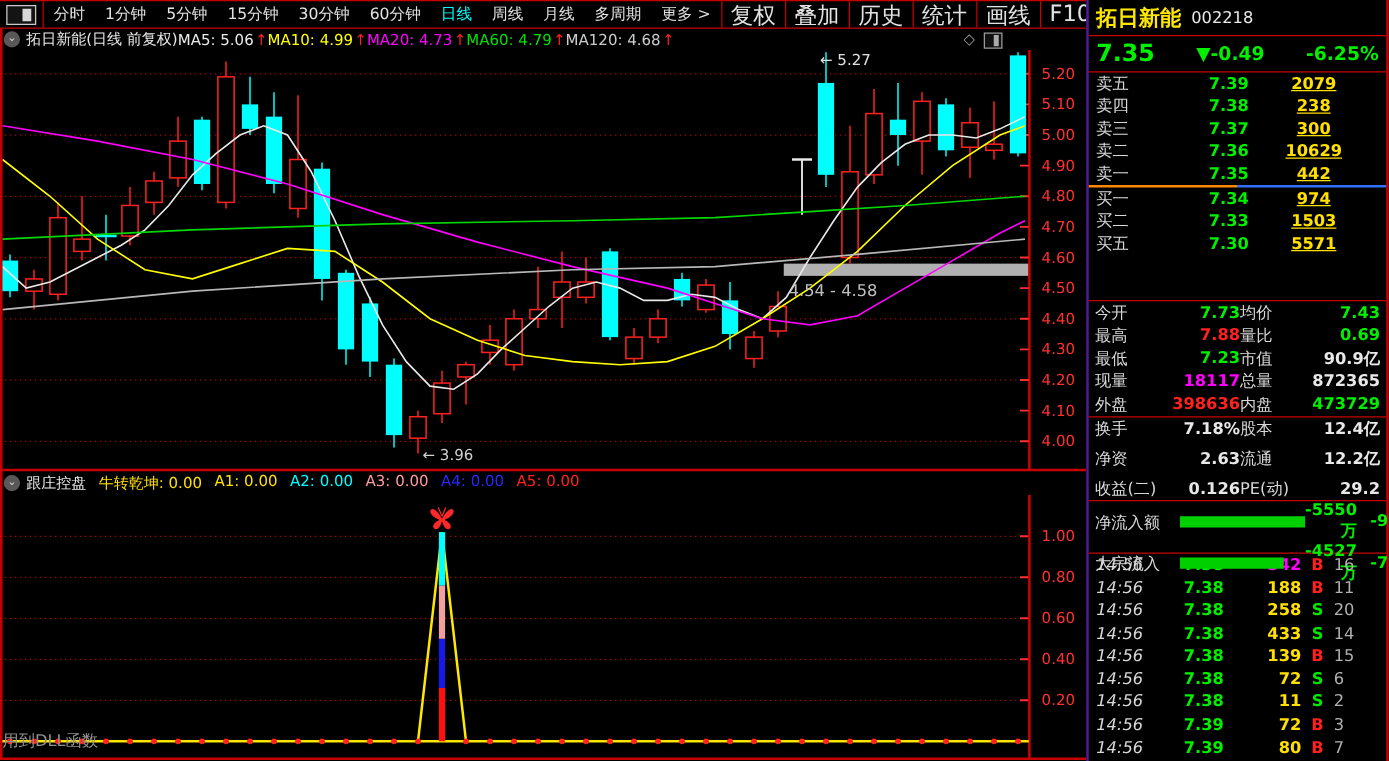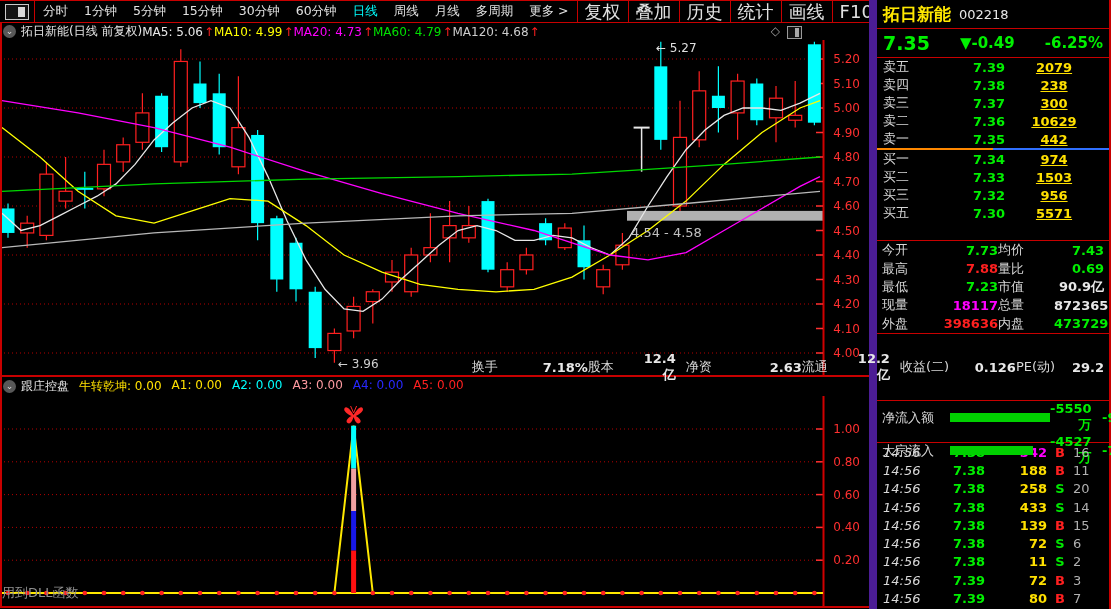--- a/index.html
+++ b/index.html
@@ -32,38 +32,38 @@
   .ind-param{margin-left:10px;font-size:12px;}
   
   #main-svg{position:absolute;left:0;top:40px;}
   #ind-svg{position:absolute;left:0;top:396px;}
   #left-border{position:absolute;left:0;top:23px;width:2px;height:584px;background:#c80000;}
   #panel-divider{position:absolute;left:0;top:375px;width:869px;height:2px;background:#c80000;}
   #bottom-border{position:absolute;left:0;top:606px;width:869px;height:2px;background:#c80000;}
   #watermark{position:absolute;left:2px;top:584px;color:#909090;font-size:13px;z-index:5;}
   
   #rpanel{position:absolute;left:869px;top:0;width:242px;height:609px;box-sizing:border-box;
-    background:#000;border-left:8px solid #4c1d95;border-right:2px solid #c80000;color:#d8d8d8;}
+    background:#000;border-left:2px solid #4c1d95;border-right:2px solid #c80000;color:#d8d8d8;}
   .rp-title{height:28px;display:flex;align-items:center;padding:0 6px;box-sizing:border-box;}
   .rp-name{color:#ffe800;font-size:17px;font-weight:bold;}
   .rp-code{color:#e8e8e8;font-size:13px;margin-left:8px;}
   .rp-price{height:30px;box-sizing:border-box;border-top:1px solid #c80000;border-bottom:1px solid #c80000;
     display:flex;align-items:center;justify-content:space-between;padding:0 6px;}
   .rp-price .big{color:#00f000;font-size:19px;font-weight:bold;}
   .rp-price .chg,.rp-price .pct{color:#00f000;font-size:15px;font-weight:bold;}
   .rp-book{height:182px;box-sizing:border-box;}
   .book-row{height:18px;display:flex;align-items:center;font-size:13px;padding:0 6px;box-sizing:border-box;}
   .book-label{width:52px;color:#d8d8d8;}
   .book-price{width:70px;text-align:right;color:#00f000;font-weight:bold;}
   .book-vol{flex:1;text-align:center;color:#ffe000;font-weight:bold;text-decoration:underline;}
   .book-mid{height:2px;background:linear-gradient(to right,#ff8800 0 50%,#3070ff 50% 100%);}
   .rp-stats{height:93px;box-sizing:border-box;border-top:1px solid #c80000;
     display:flex;flex-direction:column;justify-content:space-evenly;}
   .rp-stats2{height:67px;box-sizing:border-box;border-top:1px solid #c80000;
-    display:flex;flex-direction:row;justify-content:flex-end;}
+    display:flex;flex-direction:column;justify-content:space-between;}
   .stat-row{display:grid;grid-template-columns:56px 60px 56px 1fr;font-size:13px;padding:0 5px;align-items:center;}
   .stat-lbl{color:#d8d8d8;}
   .stat-val{text-align:right;font-weight:bold;}
   .rp-flow{height:42px;box-sizing:border-box;border-top:1px solid #c80000;
     display:flex;flex-direction:column;justify-content:space-evenly;}
   .flow-row{display:grid;grid-template-columns:68px 100px 1fr 38px;align-items:center;font-size:13px;padding:0 5px;}
   .flow-bar-wrap{height:9px;position:relative;}
   .flow-bar{position:absolute;left:0;top:0;height:9px;background:#00d000;}
   .flow-val,.flow-pct{text-align:right;color:#00f000;font-weight:bold;}
   .rp-ticks{height:167px;box-sizing:border-box;border-top:1px solid #c80000;overflow:hidden;}
@@ -388,25 +388,20 @@
           <span class="book-label">买一</span>
           <span class="book-price">7.34</span>
           <span class="book-vol">974</span>
         </div>
         <div class="book-row">
           <span class="book-label">买二</span>
           <span class="book-price">7.33</span>
           <span class="book-vol">1503</span>
         </div>
         <div class="book-row">
-          <span class="book-label">买三</span>
-          <span class="book-price">7.32</span>
-          <span class="book-vol">956</span>
-        </div>
-        <div class="book-row">
           <span class="book-label">买五</span>
           <span class="book-price">7.30</span>
           <span class="book-vol">5571</span>
         </div>
       </div>
     <div class="rp-stats" id="rp-stats">
         <div class="stat-row">
           <span class="stat-lbl">今开</span>
           <span class="stat-val" style="color: rgb(0, 240, 0);">7.73</span>
           <span class="stat-lbl">均价</span>

